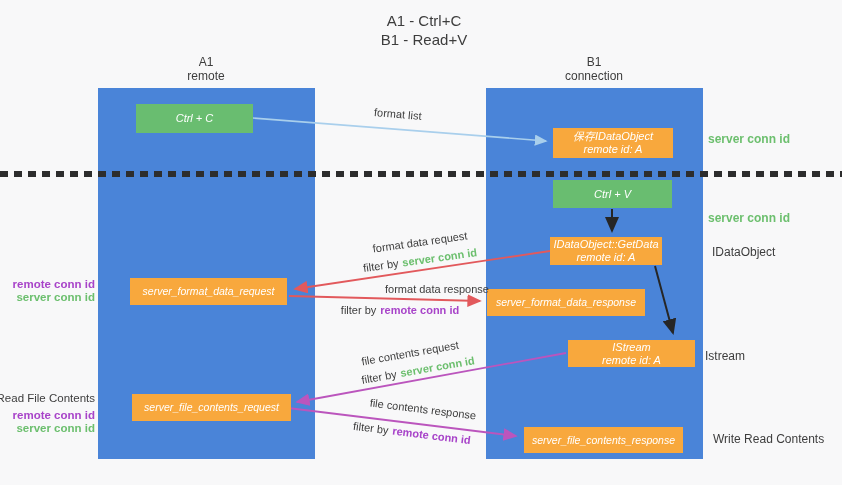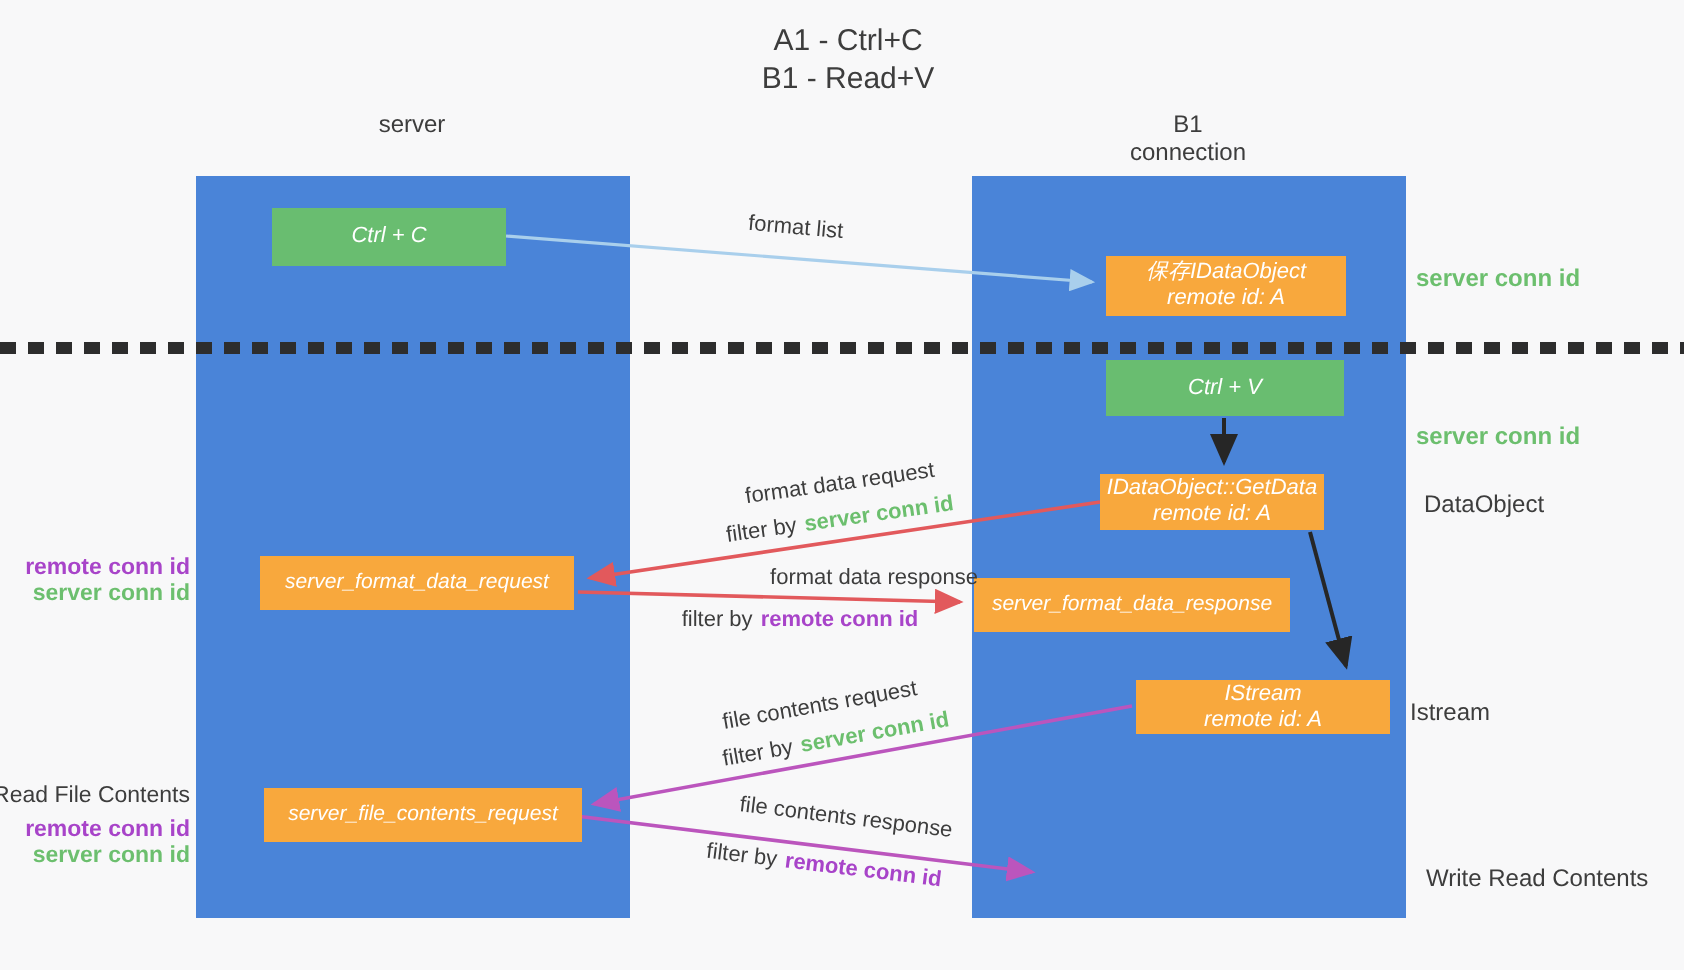--- a/index.html
+++ b/index.html
@@ -71,21 +71,22 @@
 <body>
 
 <div class="canvas">
 
   <div class="title">
     <div>A1 - Ctrl+C</div>
     <div>B1 - Read+V</div>
   </div>
 
   <div class="lane-hdr" style="left:146px;">
-    <div>server</div>
+    <div>A1</div>
+    <div>remote</div>
   </div>
   <div class="lane-hdr" style="left:534px;">
     <div>B1</div>
     <div>connection</div>
   </div>
 
   <div class="lane lane-left"></div>
   <div class="lane lane-right"></div>
 
   <div class="dashline"></div>
@@ -142,20 +143,23 @@
 
   <div class="node orange" style="left:568px;top:340px;width:127px;height:27px;">
     <div>IStream</div>
     <div>remote id: A</div>
   </div>
 
   <div class="node orange" style="left:132px;top:394px;width:159px;height:27px;font-size:10.5px;">
     <div>server_file_contents_request</div>
   </div>
 
+  <div class="node orange" style="left:524px;top:427px;width:159px;height:26px;font-size:10.5px;">
+    <div>server_file_contents_response</div>
+  </div>
 
   <div class="edge-label rot-dn5" style="left:374px;top:108px;">format list</div>
 
   <div class="edge-label rot-up8" style="left:355px;top:236px;width:130px;">format data request</div>
   <div class="edge-label rot-up8" style="left:345px;top:254px;width:150px;">
     <span class="flt-prefix">filter by</span><span class="green-id">server conn id</span>
   </div>
 
   <div class="edge-label" style="left:372px;top:283px;width:130px;">format data response</div>
   <div class="edge-label" style="left:325px;top:304px;width:150px;">
@@ -167,21 +171,21 @@
     <span class="flt-prefix">filter by</span><span class="green-id">server conn id</span>
   </div>
 
   <div class="edge-label rot-dn7" style="left:358px;top:403px;width:130px;">file contents response</div>
   <div class="edge-label rot-dn7" style="left:337px;top:427px;width:150px;">
     <span class="flt-prefix">filter by</span><span class="purple-id">remote conn id</span>
   </div>
 
   <div class="side-label side-green" style="left:708px;top:132px;">server conn id</div>
   <div class="side-label side-green" style="left:708px;top:211px;">server conn id</div>
-  <div class="side-label" style="left:712px;top:245px;">DataObject</div>
+  <div class="side-label" style="left:712px;top:245px;">IDataObject</div>
   <div class="side-label" style="left:705px;top:349px;">Istream</div>
   <div class="side-label" style="left:713px;top:432px;">Write Read Contents</div>
 
   <div class="side-label left-anchor conn-pair" style="top:278px;">
     <div class="purple-id">remote conn id</div>
     <div class="green-id">server conn id</div>
   </div>
   <div class="side-label left-anchor read-label" style="top:392px;">Read File Contents</div>
   <div class="side-label left-anchor conn-pair" style="top:409px;">
     <div class="purple-id">remote conn id</div>

